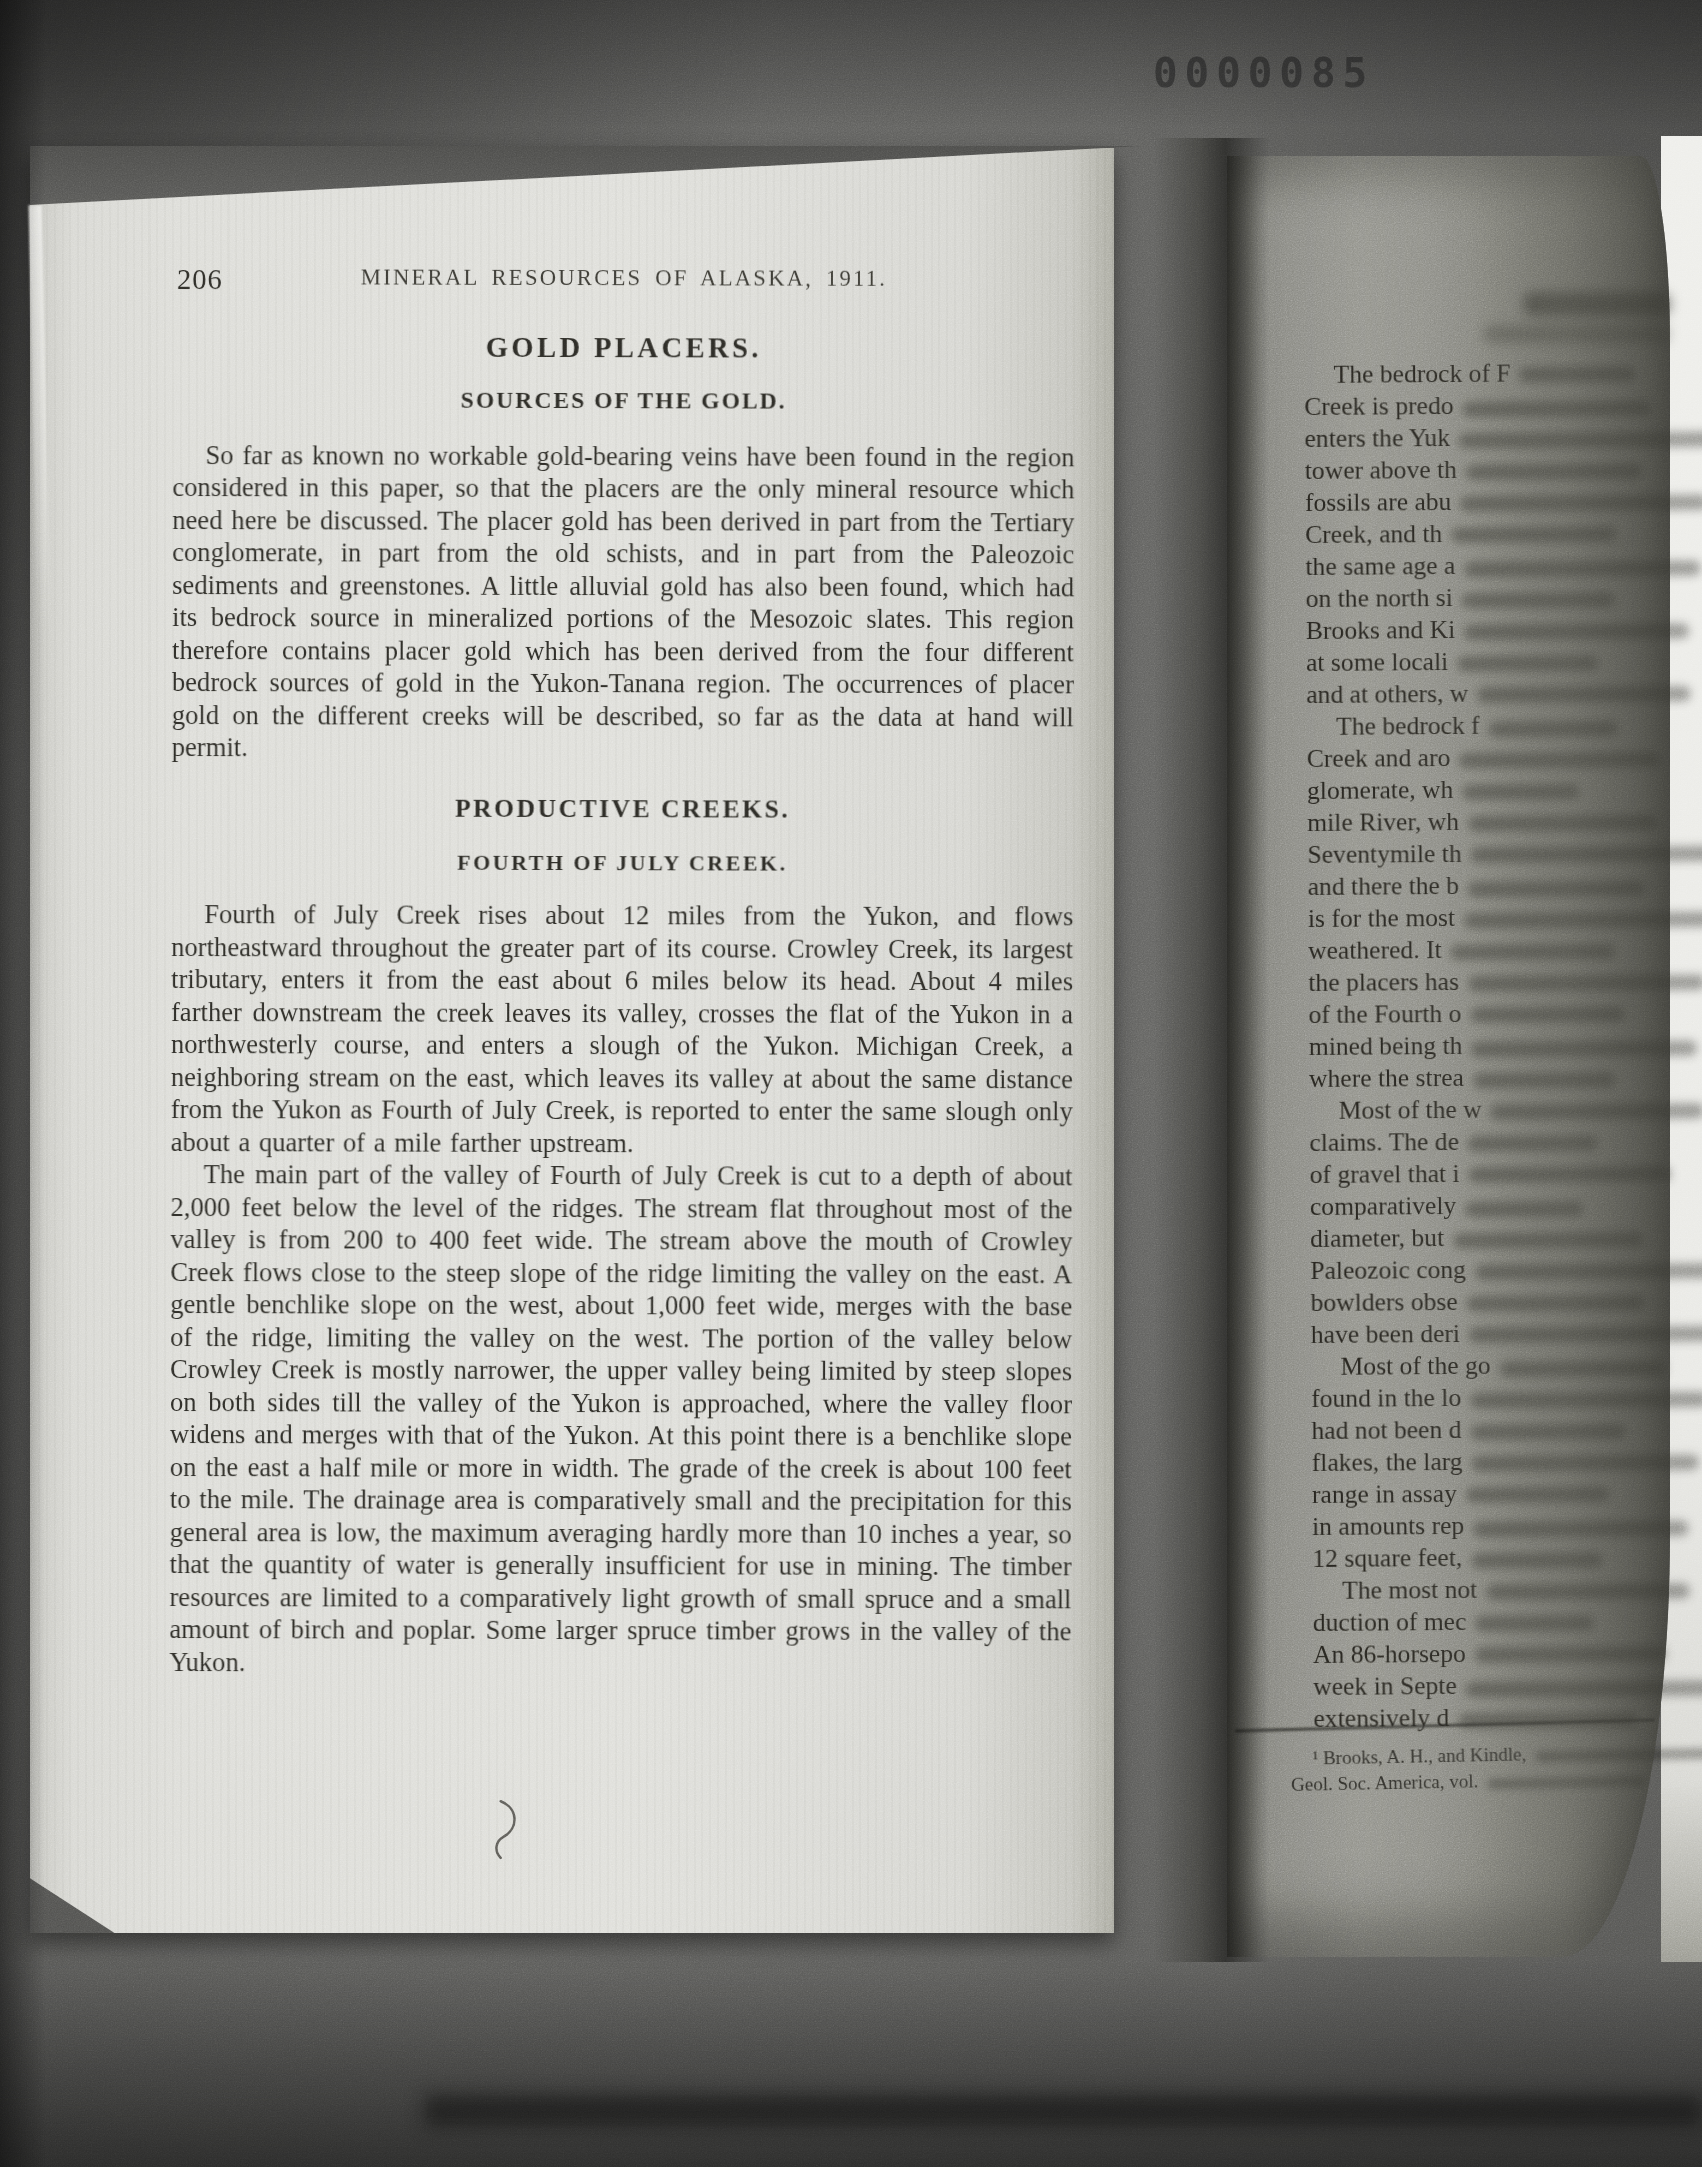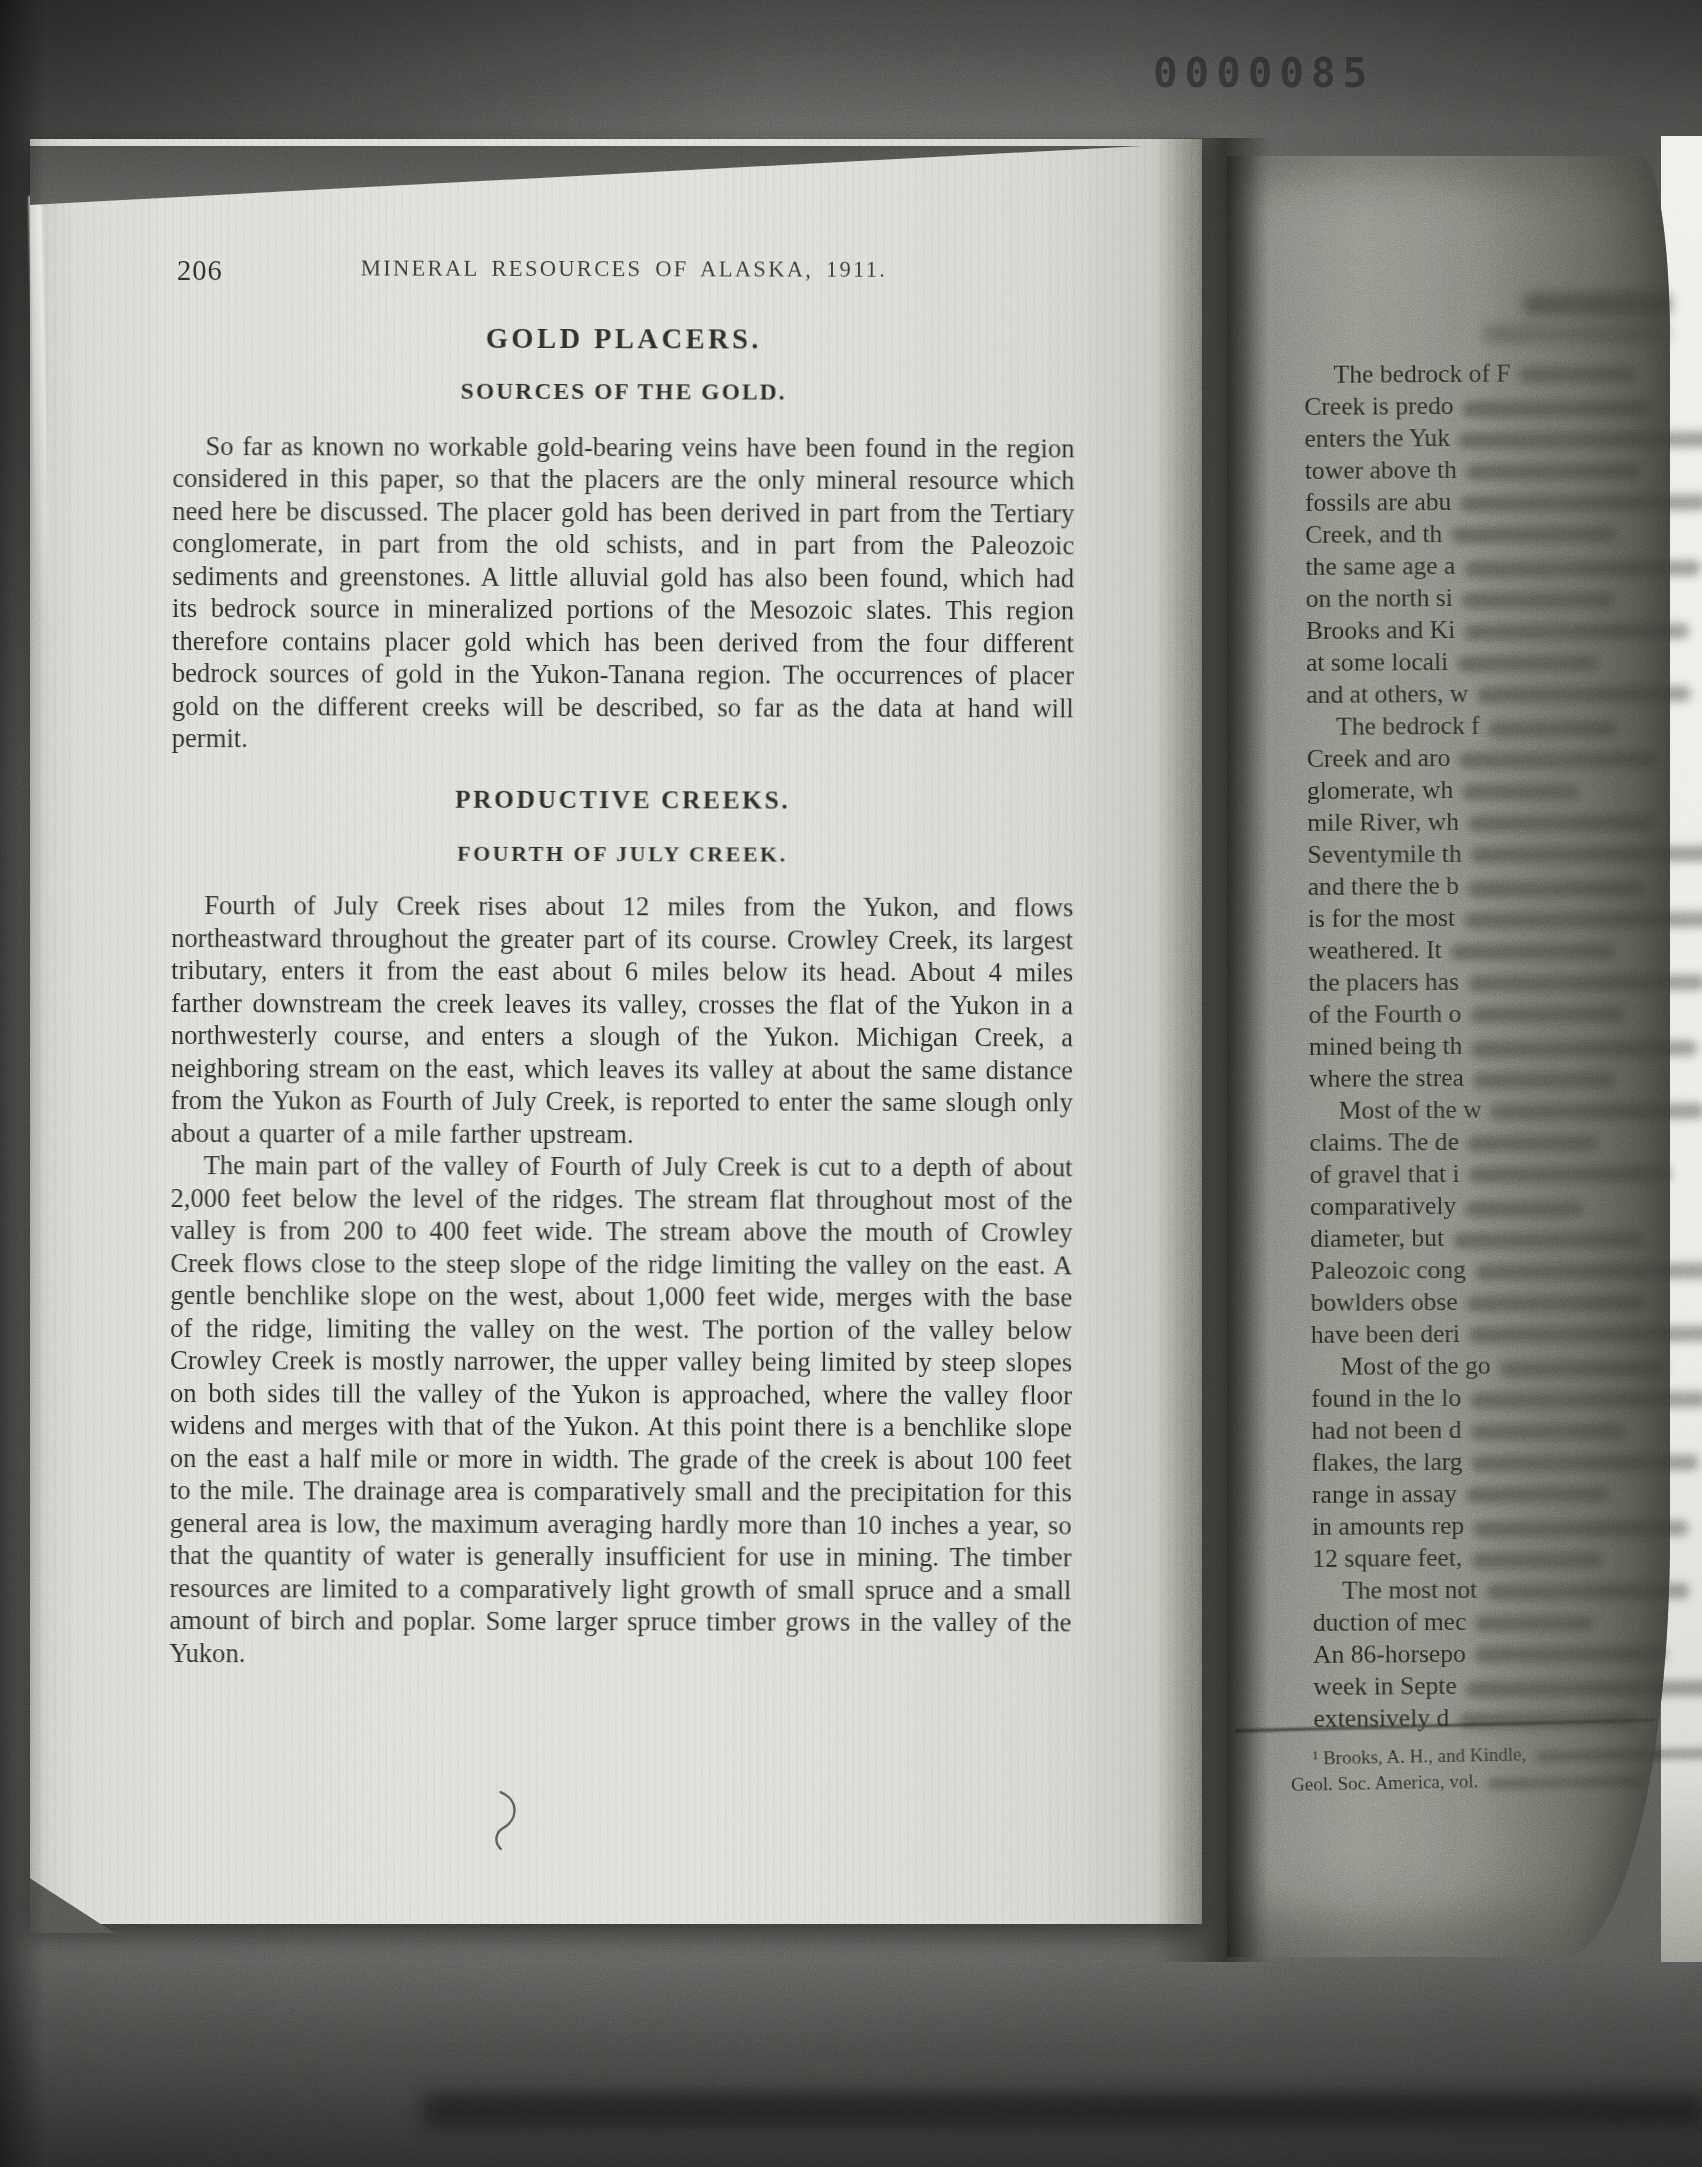--- a/index.html
+++ b/index.html
@@ -21,21 +21,21 @@
     background:rgba(5,5,5,0.45);filter:blur(8.9px);pointer-events:none;}
 
   .stamp{
     position:absolute;left:1153px;top:49px;z-index:5;
     font-family:"DejaVu Sans Mono",monospace;font-weight:bold;font-size:41px;
     letter-spacing:6.9px;color:var(--stamp-ink,#242424);opacity:0.62;filter:blur(0.7px);
   }
 
   
   .page-left{
-    position:absolute;left:29.6px;top:139px;width:1172px;height:1785px;z-index:3;
+    position:absolute;left:29.6px;top:148px;width:1084px;height:1785px;z-index:3;
     background:
       repeating-linear-gradient(90deg, rgba(70,70,60,0.03) 0 2px, rgba(255,255,255,0.025) 2px 7.9px),
       linear-gradient(90deg,#c4c4be 0%,#d7d7d2 4%,var(--left-paper,#dcdcd7) 14%,#dedeD9 55%,#d5d5d0 86%,#c3c3bc 96%,#a8a89e 100%);
     box-shadow:0 9.9px 21.7px rgba(0,0,0,0.45);
   }
   .wedge-tl{position:absolute;left:29.6px;top:146px;width:1113px;height:59px;z-index:5;
     background:linear-gradient(180deg,#4c4c4a,#585856);clip-path:polygon(0 0,100% 0,0 100%);}
   .wedge-bl{position:absolute;left:29.6px;top:1878px;width:85px;height:55px;z-index:5;
     background:#525250;clip-path:polygon(0 0,0 100%,100% 100%);}
   .edge-highlight{position:absolute;left:3.9px;top:57px;width:12.8px;height:424px;

